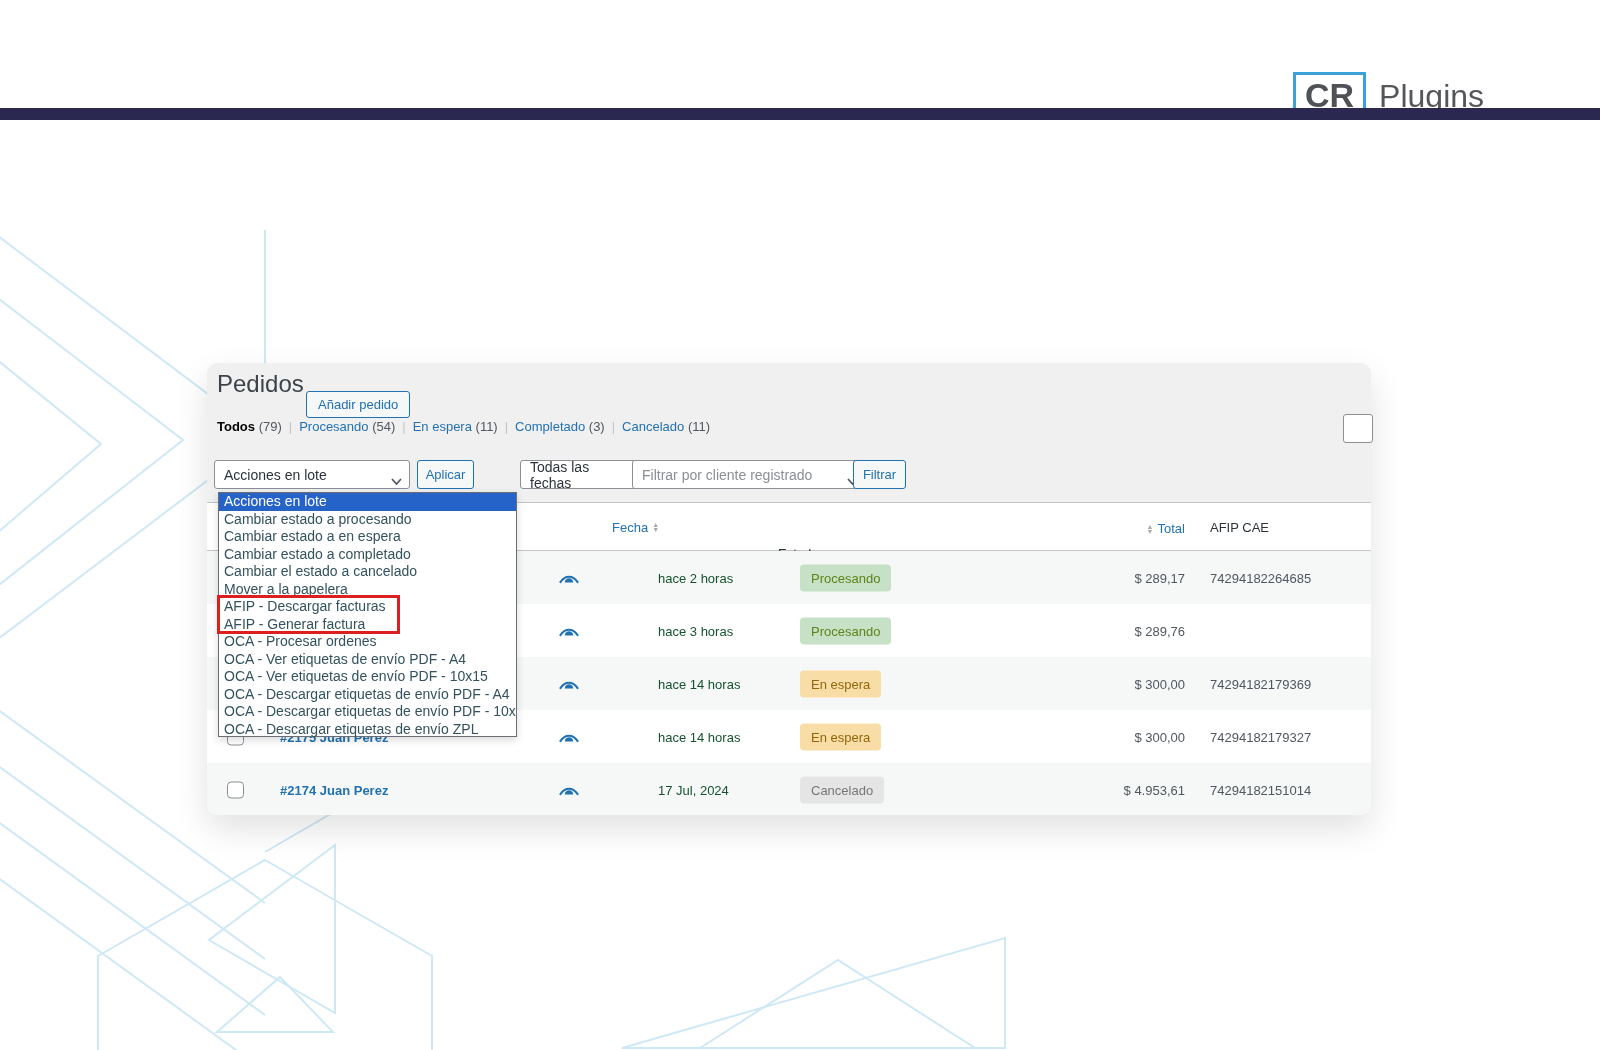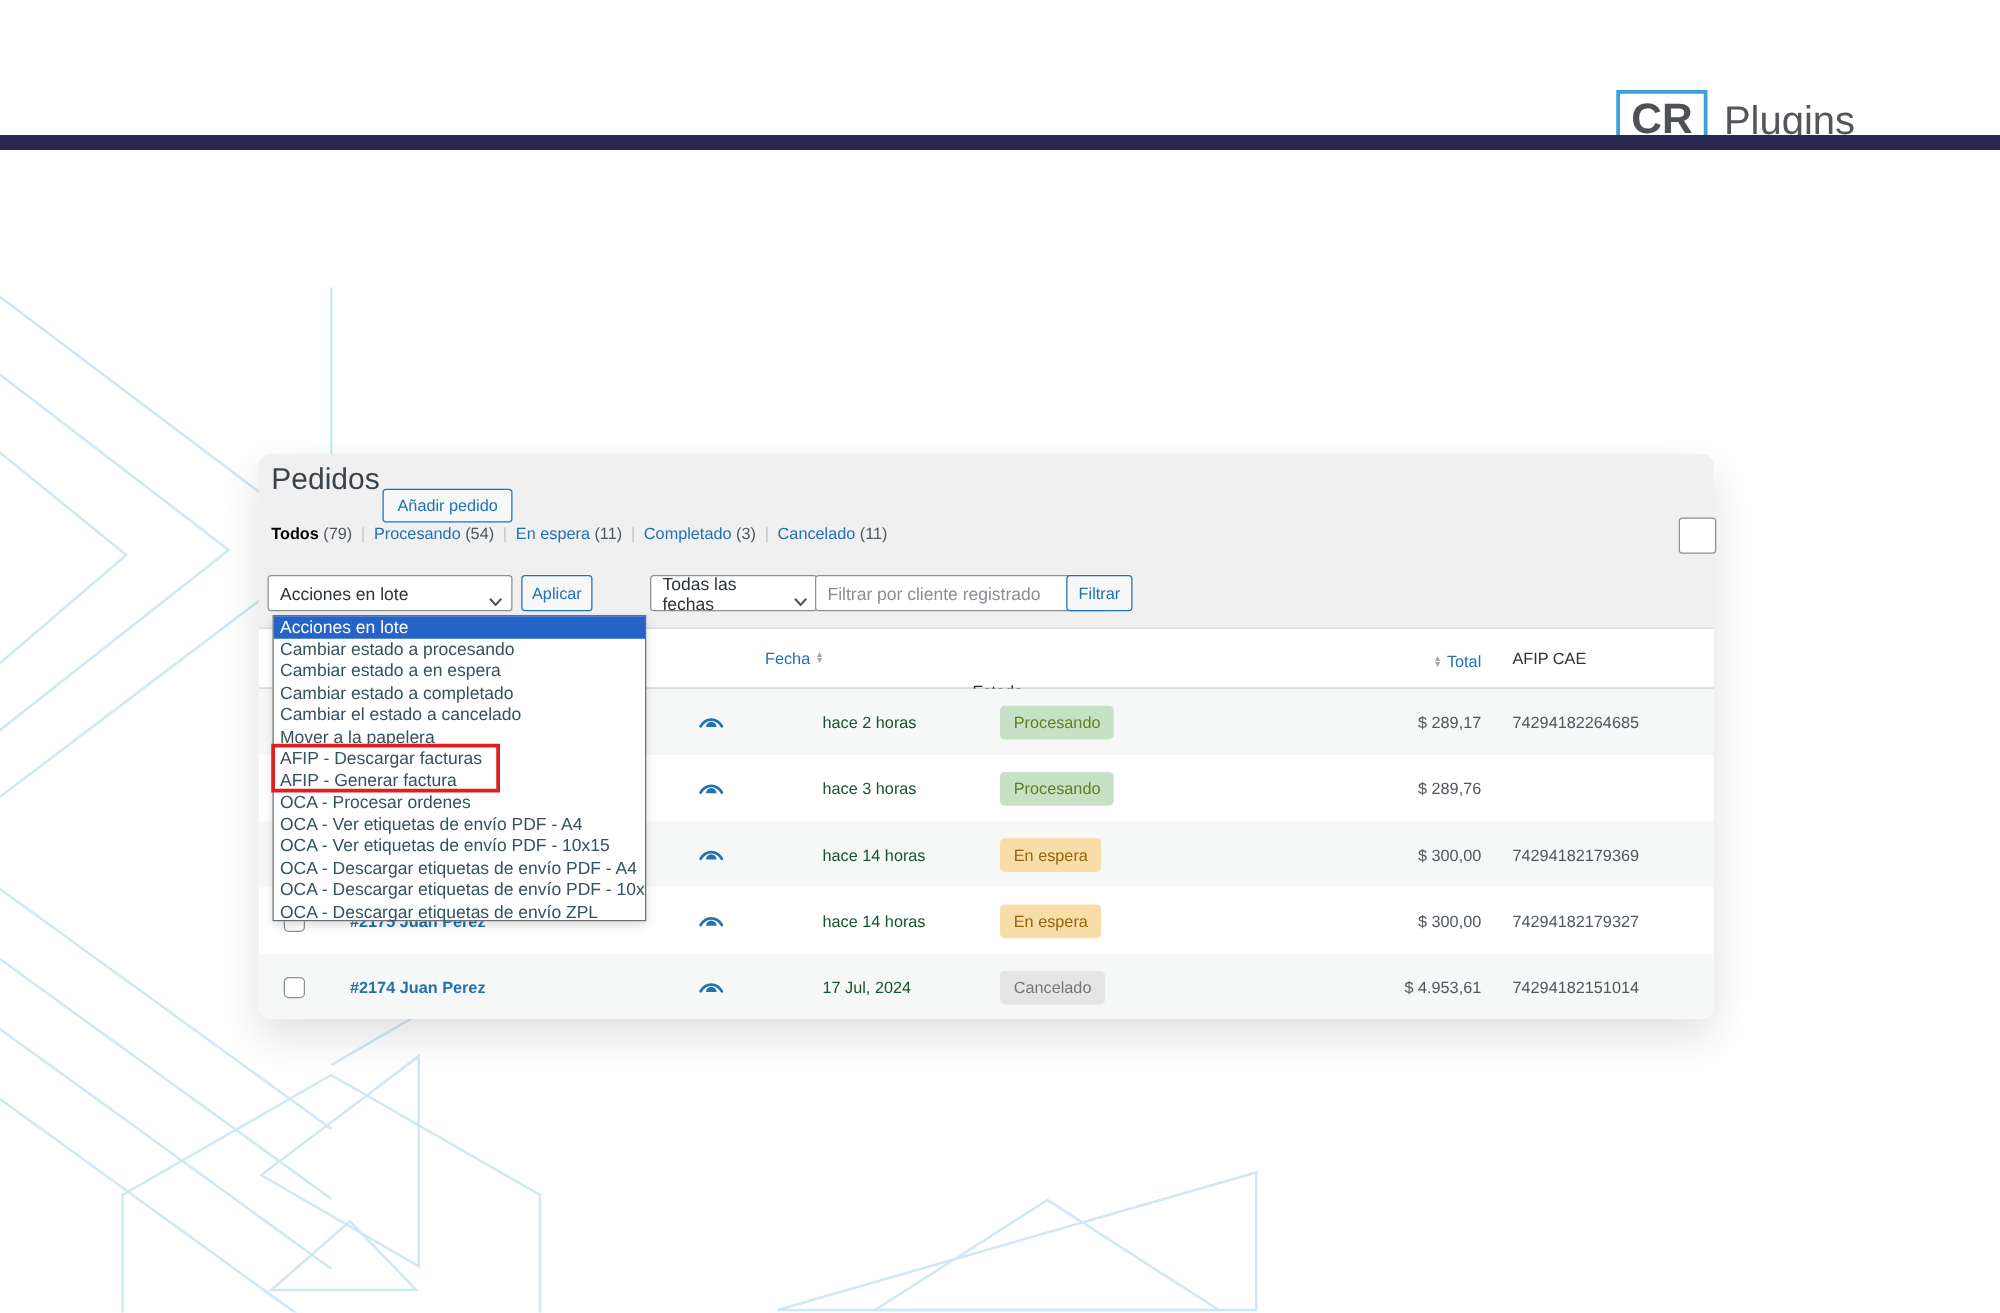--- a/index.html
+++ b/index.html
@@ -33,21 +33,21 @@
   .status-nav .slink { color:#2271b1; text-decoration:none; cursor:pointer; }
   .status-nav .slink.active { color:#000; font-weight:bold; }
   .status-nav .count { color:#50575e; font-weight:normal; }
   .status-nav .sep { color:#c3c4c7; margin:0 7px; }
 
   
   .sel, .btn-sec { position:absolute; height:29px; font-size:14px; }
   .sel { background:#fff; border:1px solid #8c8f94; border-radius:3px; color:#2c3338;
     display:flex; align-items:center; padding:0 24px 0 9px; cursor:pointer; }
   .sel .chev { position:absolute; right:7px; top:11px; }
-  .sel.placeholder { color:#8a8f94;margin-left:20px; }
+  .sel.placeholder { color:#8a8f94; }
   .btn-sec { background:#f6f7f7; border:1px solid #2271b1; border-radius:3px; color:#2271b1;
     font-size:13px; cursor:pointer; font-family:"Liberation Sans",sans-serif; }
   .bulk-select   { left:7px;  top:97px; width:196px; }
   .apply-btn     { left:210px; top:97px; width:57px; }
   .date-select   { left:283px; top:97px; width:134px;margin-left:30px; }
   .cust-select   { left:425px; top:97px; width:234px; }
   .filter-btn    { left:646px; top:97px; width:53px; }
 
   
   .otable { position:absolute; left:0; top:139px; width:1164px; height:313px; background:#fff;

